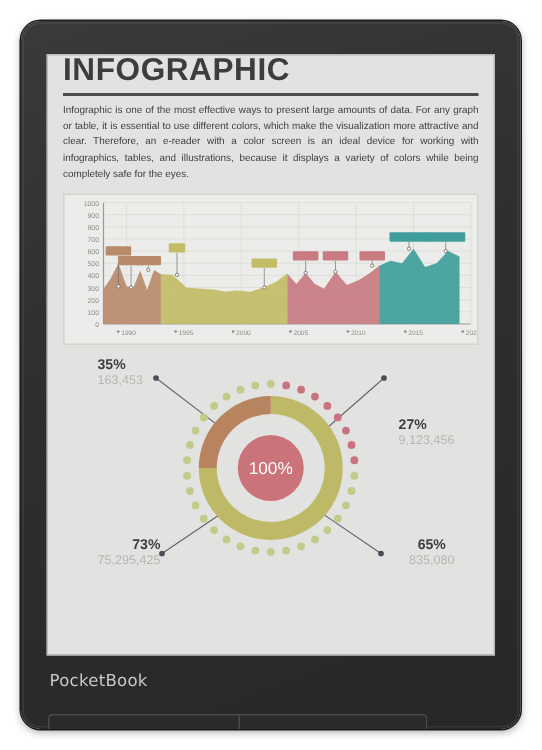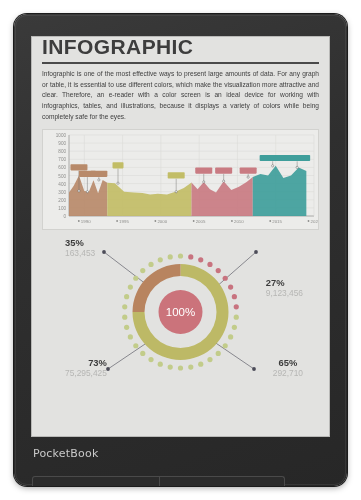--- a/index.html
+++ b/index.html
@@ -291,21 +291,21 @@
         <div class="stat" id="stat-tr">
           <div class="stat-pct">27%</div>
           <div class="stat-val">9,123,456</div>
         </div>
         <div class="stat" id="stat-bl">
           <div class="stat-pct">73%</div>
           <div class="stat-val">75,295,425</div>
         </div>
         <div class="stat" id="stat-br">
           <div class="stat-pct">65%</div>
-          <div class="stat-val">292,710</div>
+          <div class="stat-val">835,080</div>
         </div>
       </div>
 
     </div>
   </div>
 
   <div id="brand-bar">
     <div id="brand-logo">PocketBook</div>
     <div id="bezel-seam">
       <div id="bezel-seam-div"></div>

